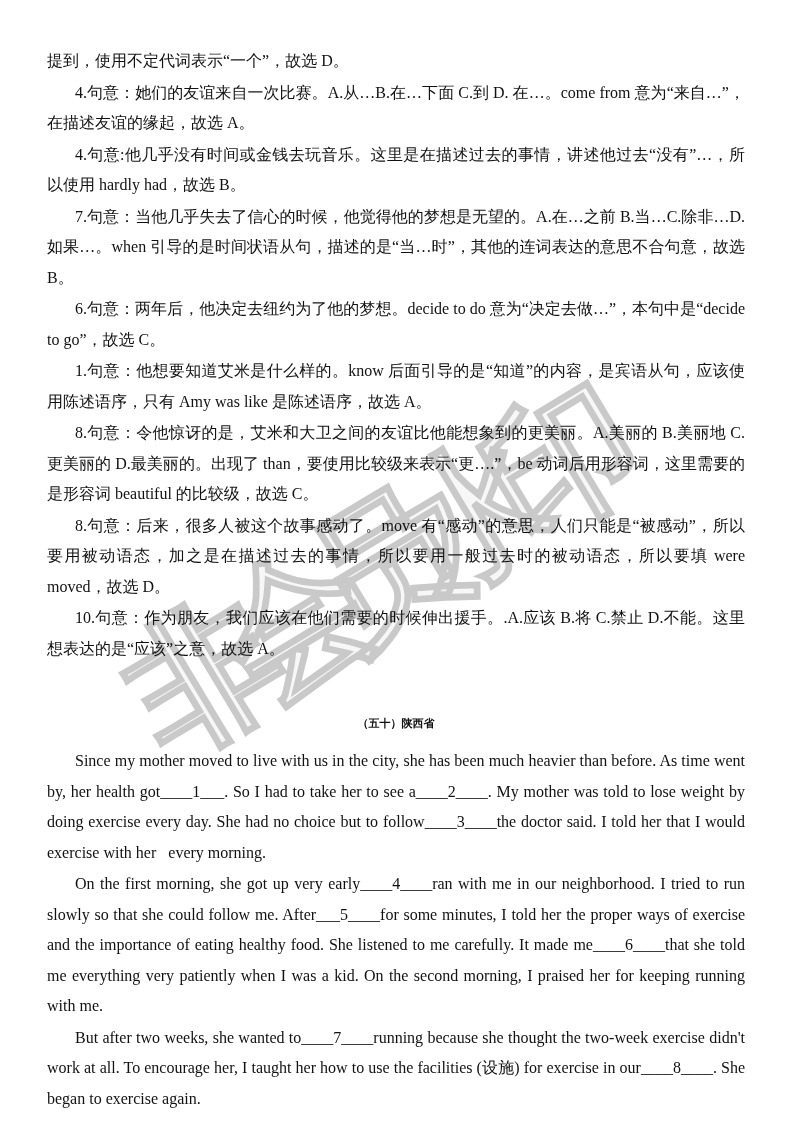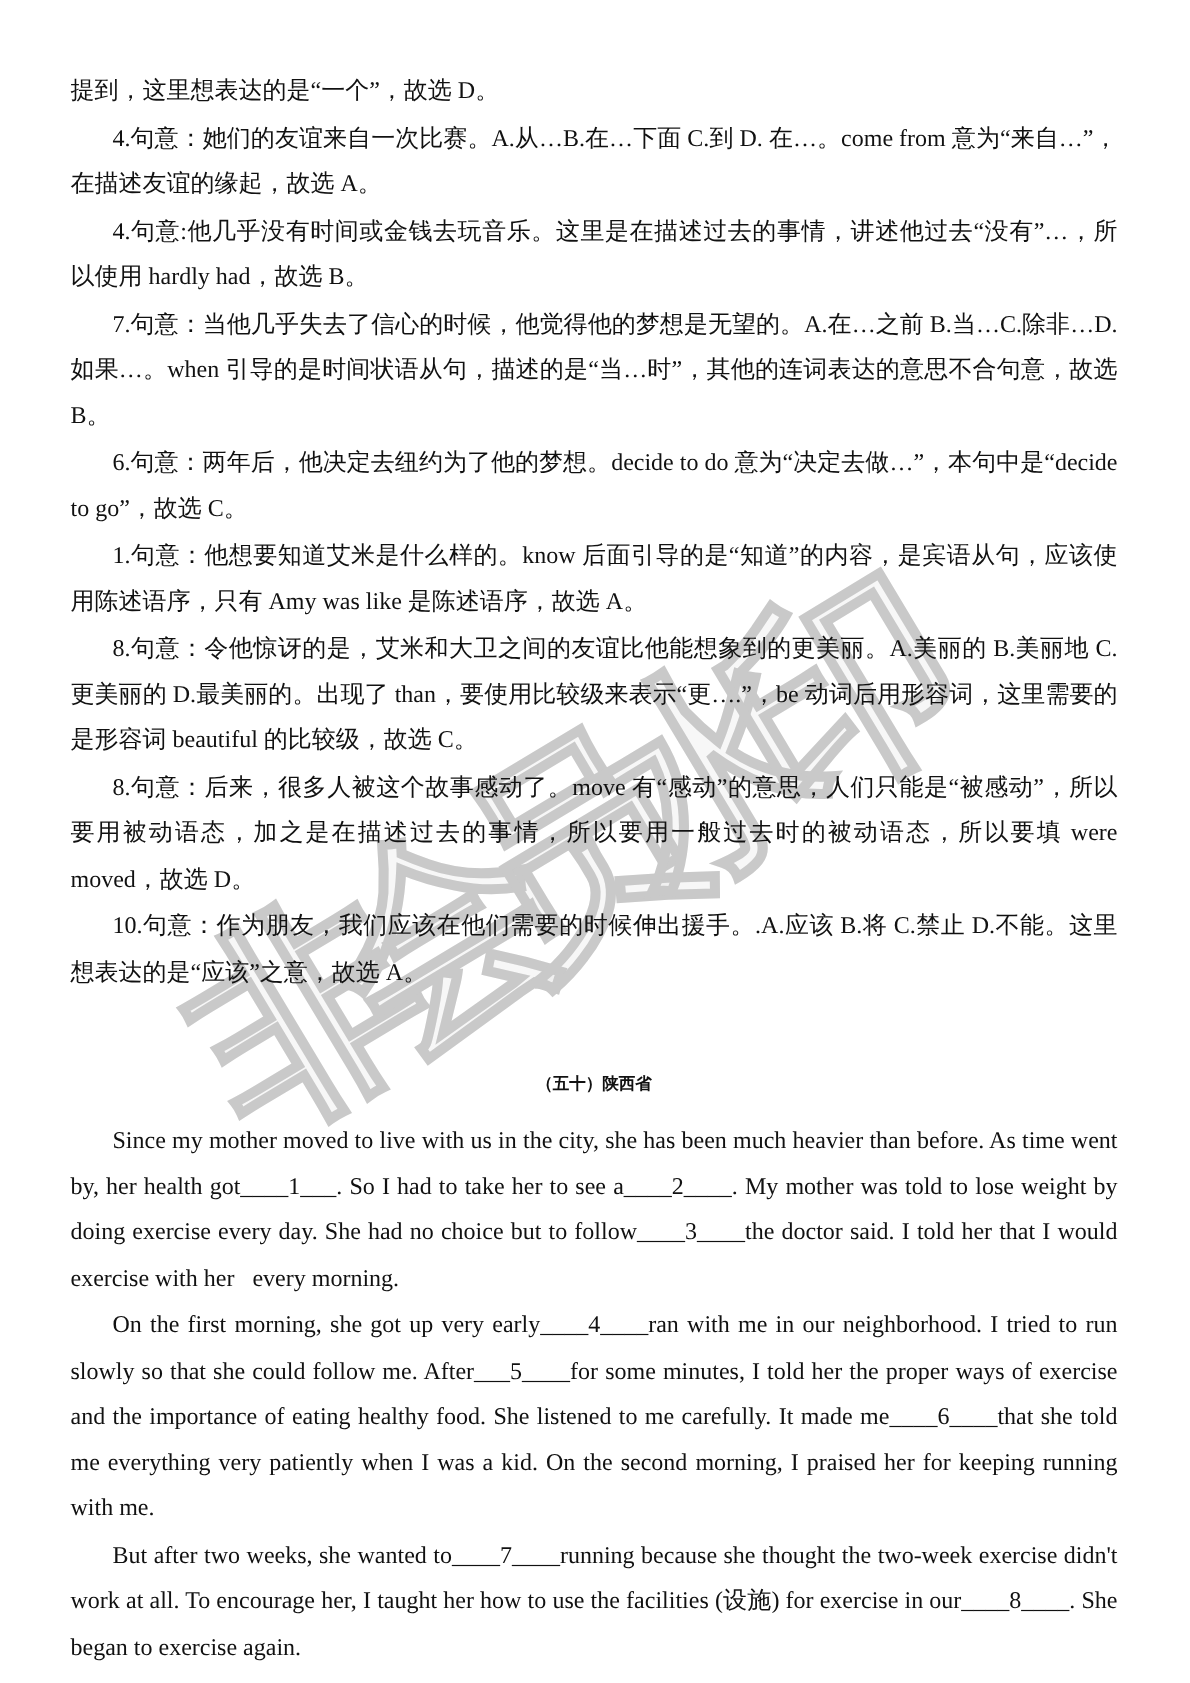--- a/index.html
+++ b/index.html
@@ -60,21 +60,21 @@
 </head>
 <body>
 
 <div class="page">
 
   <div class="watermark">非会员水印</div>
 
   <div class="content">
 
     <section class="cn">
-      <p class="noindent">提到，这里想表达的是“一个”，故选 D。</p>
+      <p class="noindent">提到，使用不定代词表示“一个”，故选 D。</p>
       <p class="indent">4.句意：她们的友谊来自一次比赛。A.从…B.在…下面 C.到 D. 在…。come from 意为“来自…”，在描述友谊的缘起，故选 A。</p>
       <p class="indent">4.句意:他几乎没有时间或金钱去玩音乐。这里是在描述过去的事情，讲述他过去“没有”…，所以使用 hardly had，故选 B。</p>
       <p class="indent">7.句意：当他几乎失去了信心的时候，他觉得他的梦想是无望的。A.在…之前 B.当…C.除非…D.如果…。when 引导的是时间状语从句，描述的是“当…时”，其他的连词表达的意思不合句意，故选 B。</p>
       <p class="indent">6.句意：两年后，他决定去纽约为了他的梦想。decide to do 意为“决定去做…”，本句中是“decide to go”，故选 C。</p>
       <p class="indent">1.句意：他想要知道艾米是什么样的。know 后面引导的是“知道”的内容，是宾语从句，应该使用陈述语序，只有 Amy was like 是陈述语序，故选 A。</p>
       <p class="indent">8.句意：令他惊讶的是，艾米和大卫之间的友谊比他能想象到的更美丽。A.美丽的 B.美丽地 C.更美丽的 D.最美丽的。出现了 than，要使用比较级来表示“更….”，be 动词后用形容词，这里需要的是形容词 beautiful 的比较级，故选 C。</p>
       <p class="indent">8.句意：后来，很多人被这个故事感动了。move 有“感动”的意思，人们只能是“被感动”，所以要用被动语态，加之是在描述过去的事情，所以要用一般过去时的被动语态，所以要填 were moved，故选 D。</p>
       <p class="indent">10.句意：作为朋友，我们应该在他们需要的时候伸出援手。.A.应该 B.将 C.禁止 D.不能。这里想表达的是“应该”之意，故选 A。</p>
     </section>
 

